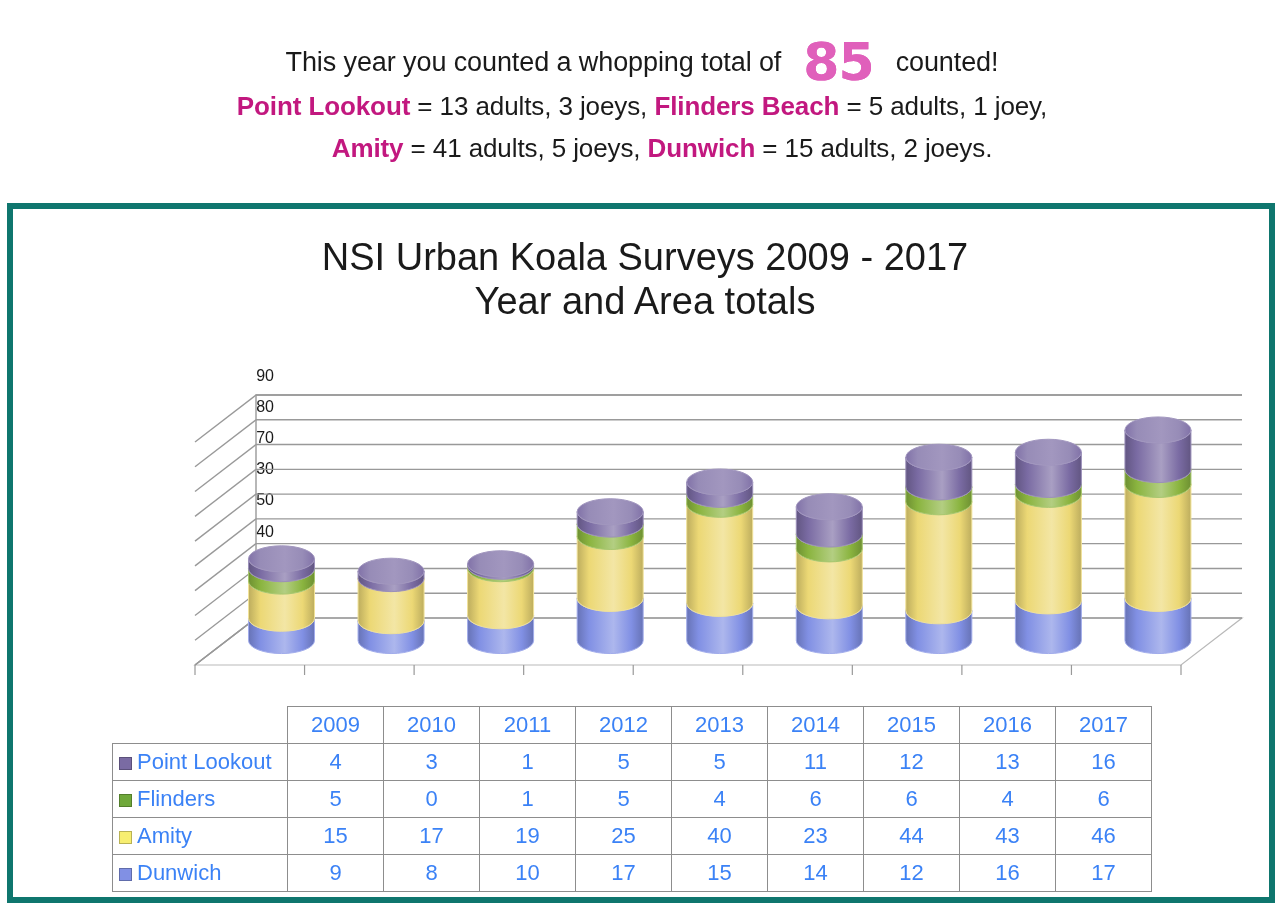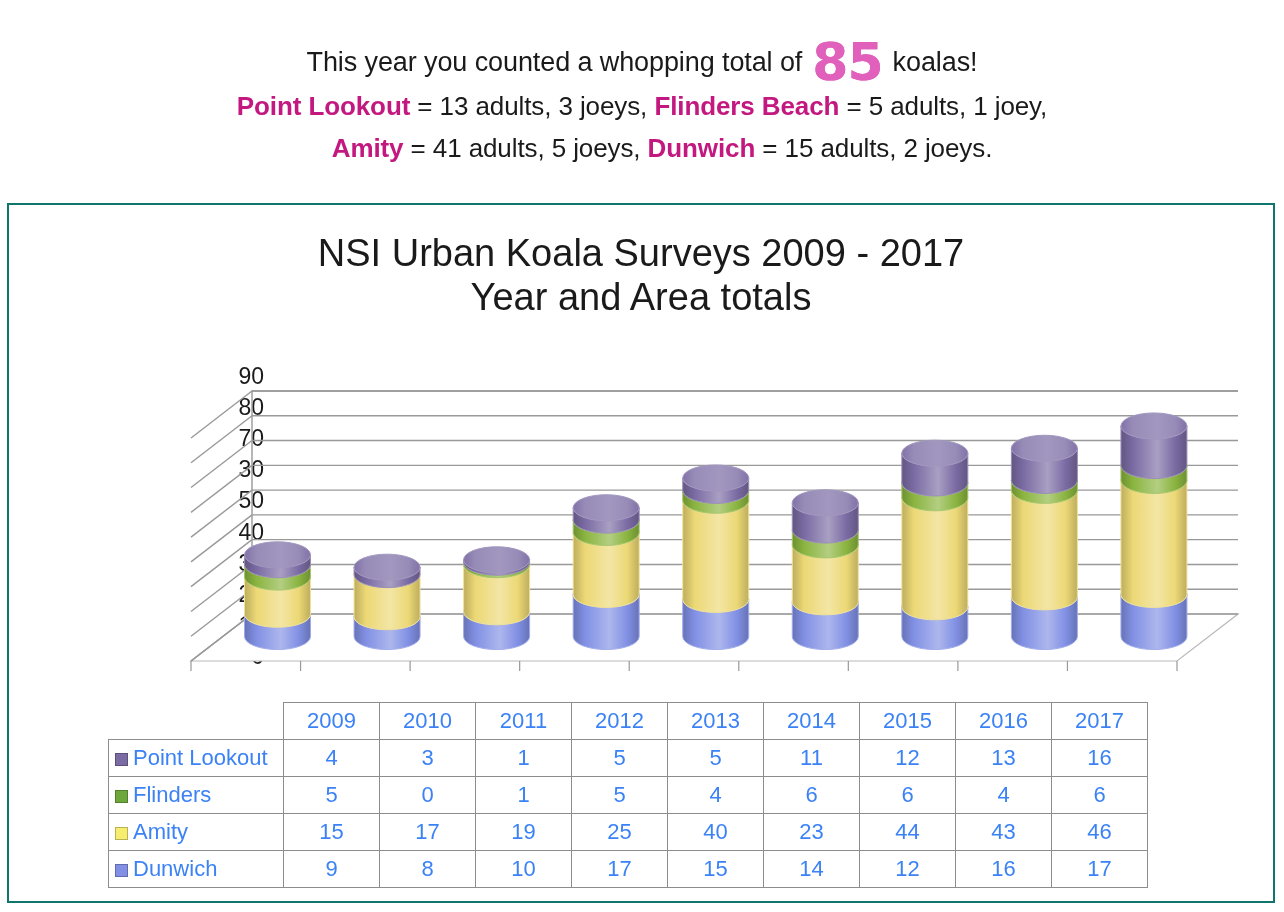--- a/index.html
+++ b/index.html
@@ -18,21 +18,21 @@
   }
   .hdr-line{
     text-align:center;
     font-size:27px;
     line-height:1.0;
     color:#1a1a1a;
     letter-spacing:-0.1px;
   }
   #hdr-line1{
     position:absolute;left:0;top:36px;width:1284px;
-    display:flex;align-items:center;justify-content:center;gap:4px;
+    display:flex;align-items:center;justify-content:center;gap:16px;
   }
   #hdr-line1 .seg{font-size:27px;}
   .big-count{
     font-size:52px;
     font-weight:bold;
     color:#e060bb;
     letter-spacing:-1px;
     line-height:1;
     position:relative;
     padding:0 6px;
@@ -41,21 +41,21 @@
   }
   #hdr-line2{position:absolute;left:0;top:93px;width:1284px;}
   #hdr-line3{position:absolute;left:0;top:135px;width:1284px;padding-left:20px;}
   .pink{color:#c2187f;font-weight:bold;}
   .hdr-sub{font-size:26px;color:#1a1a1a;}
 
   
   #chart-frame{
     position:absolute;left:7px;top:203px;
     width:1268px;height:700px;
-    border:2px solid #0f766e;
+    border:6px solid #0f766e;
     background:#ffffff;
     box-sizing:border-box;
   }
 
   
   #chart-title{
     position:absolute;left:0;top:26px;width:1264px;
     text-align:center;
     font-size:38px;
     color:#1a1a1a;
@@ -66,24 +66,24 @@
 
   
   #plot{
     position:absolute;left:0;top:160px;width:1264px;height:340px;
   }
   #plot svg{display:block;}
 
   
   .ytick{
     position:absolute;
-    right:8px;
+    right:2px;
     width:56px;
     text-align:right;
-    font-size:23px;
+    font-size:16px;
     color:#1a1a1a;
   }
   #yaxis{
     position:absolute;left:205px;top:160px;width:58px;height:340px;
   }
 
   
   #data-table{
     position:absolute;left:99px;top:497px;
     border-collapse:collapse;
@@ -120,21 +120,21 @@
   }
 </style>
 </head>
 <body>
 
 <div id="header">
 
   <div id="hdr-line1" class="hdr-line">
     <span class="seg">This year you counted a whopping total of</span>
     <span class="big-count">85</span>
-    <span class="seg">koalas!</span>
+    <span class="seg">counted!</span>
   </div>
 
   <div id="hdr-line2" class="hdr-line hdr-sub"><span class="pink">Point Lookout</span><span> = 13 adults, 3 joeys, </span><span class="pink">Flinders Beach</span><span> = 5 adults, 1 joey,</span></div>
   <div id="hdr-line3" class="hdr-line hdr-sub"><span class="pink">Amity</span><span> = 41 adults, 5 joeys, </span><span class="pink">Dunwich</span><span> = 15 adults, 2 joeys.</span></div>
 </div>
 
 <div id="chart-frame">
 
   <div id="chart-title">
     <span>NSI Urban Koala Surveys 2009 - 2017</span>

